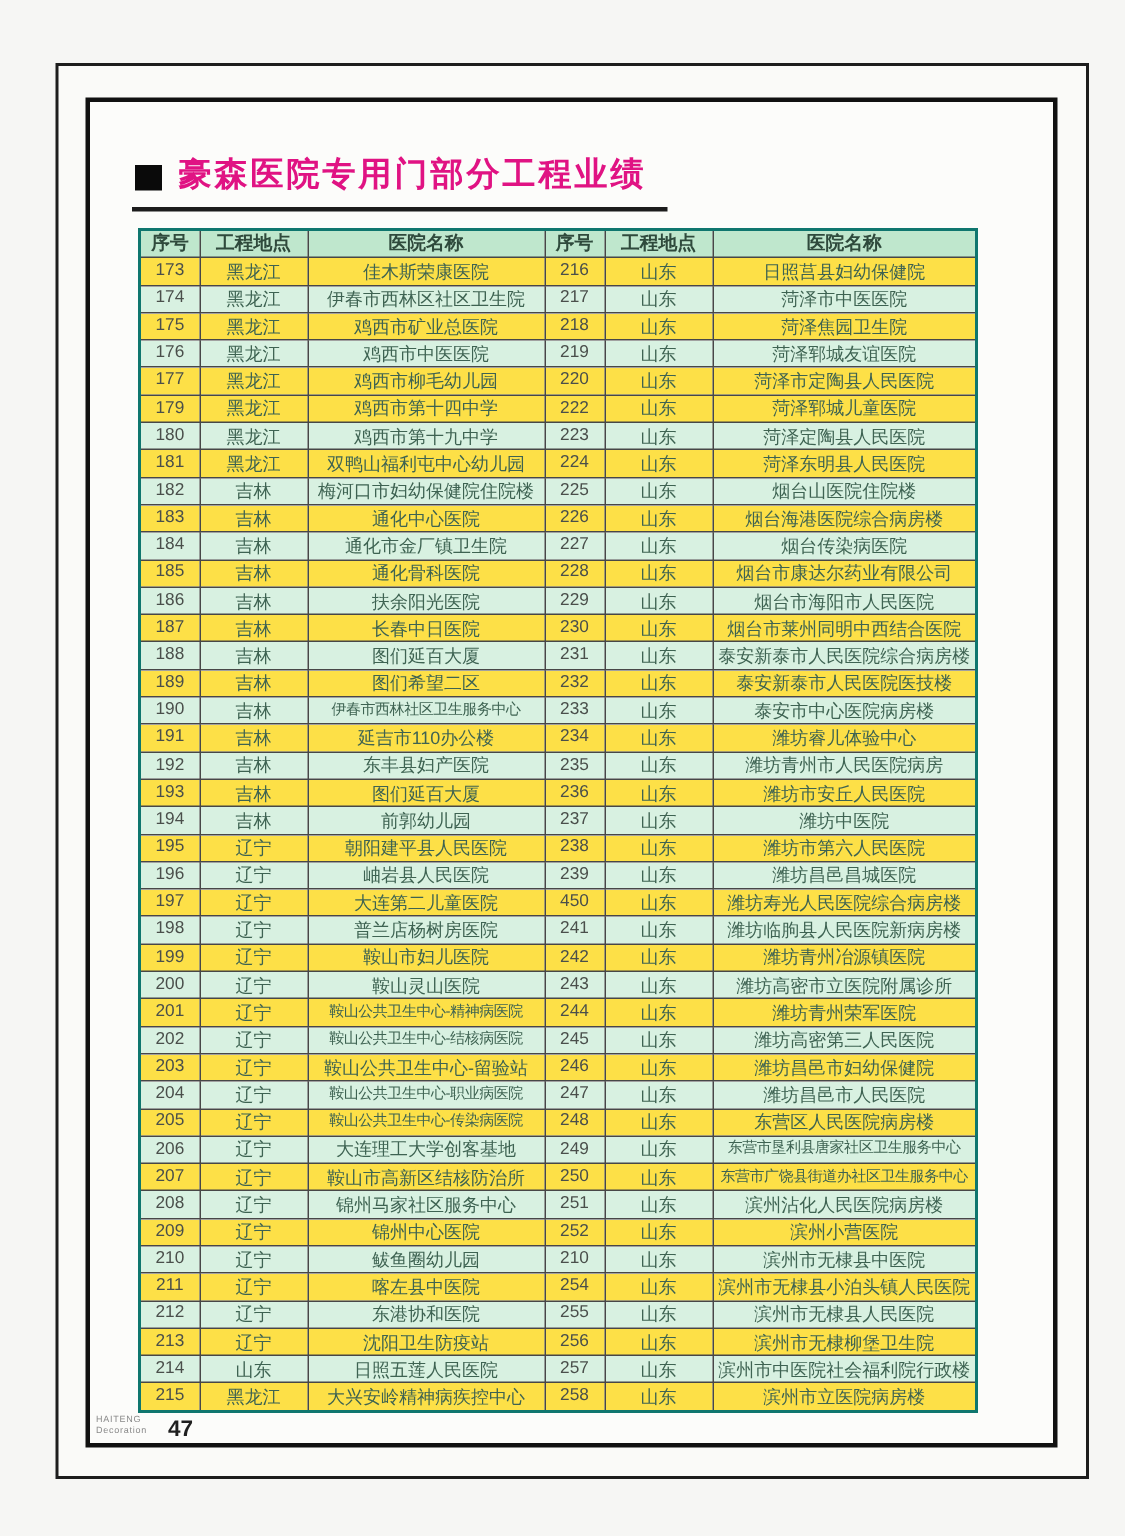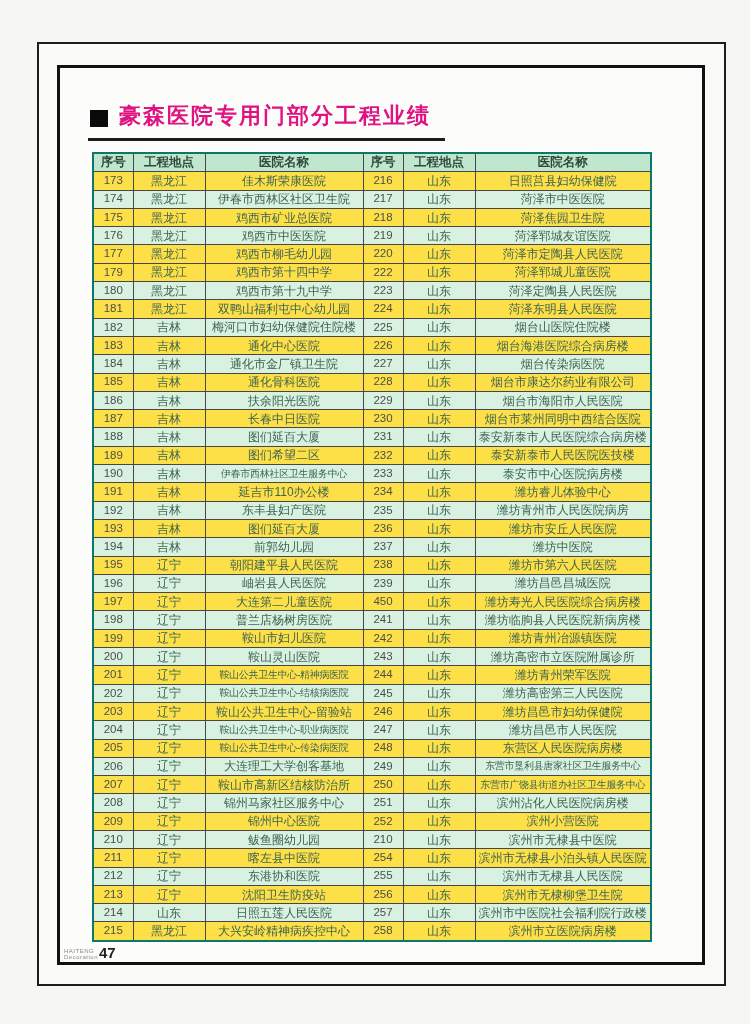--- a/index.html
+++ b/index.html
@@ -45,21 +45,21 @@
     background:var(--header-bg,#bfe7cd);
     color:#2f4a3c;font-weight:bold;font-size:12.5px;
   }
   .projects tbody tr{background:#fde047;}
   .projects tbody tr.stripe{background:var(--stripe-bg,#d8f1e1);}
   td.num{color:#4a4f4b;font-size:11.5px;}
   td.loc,td.name{color:#3e6352;}
   td.sm{font-size:10px;letter-spacing:-0.3px;margin-top:36px;}
   .footer{
     position:absolute;left:4px;top:876px;
-    display:flex;align-items:flex-end;gap:1px;
+    display:flex;align-items:flex-start;gap:14px;
   }
   .brand{display:flex;flex-direction:column;line-height:1.1;}
   .brand span{font-size:6px;color:#8a8a8a;letter-spacing:0.5px;}
   .pageno{font-size:15px;font-weight:bold;color:#1f1f1f;}
 </style>
 </head>
 <body>
 
 <div class="page">
   <div class="outer-frame">

